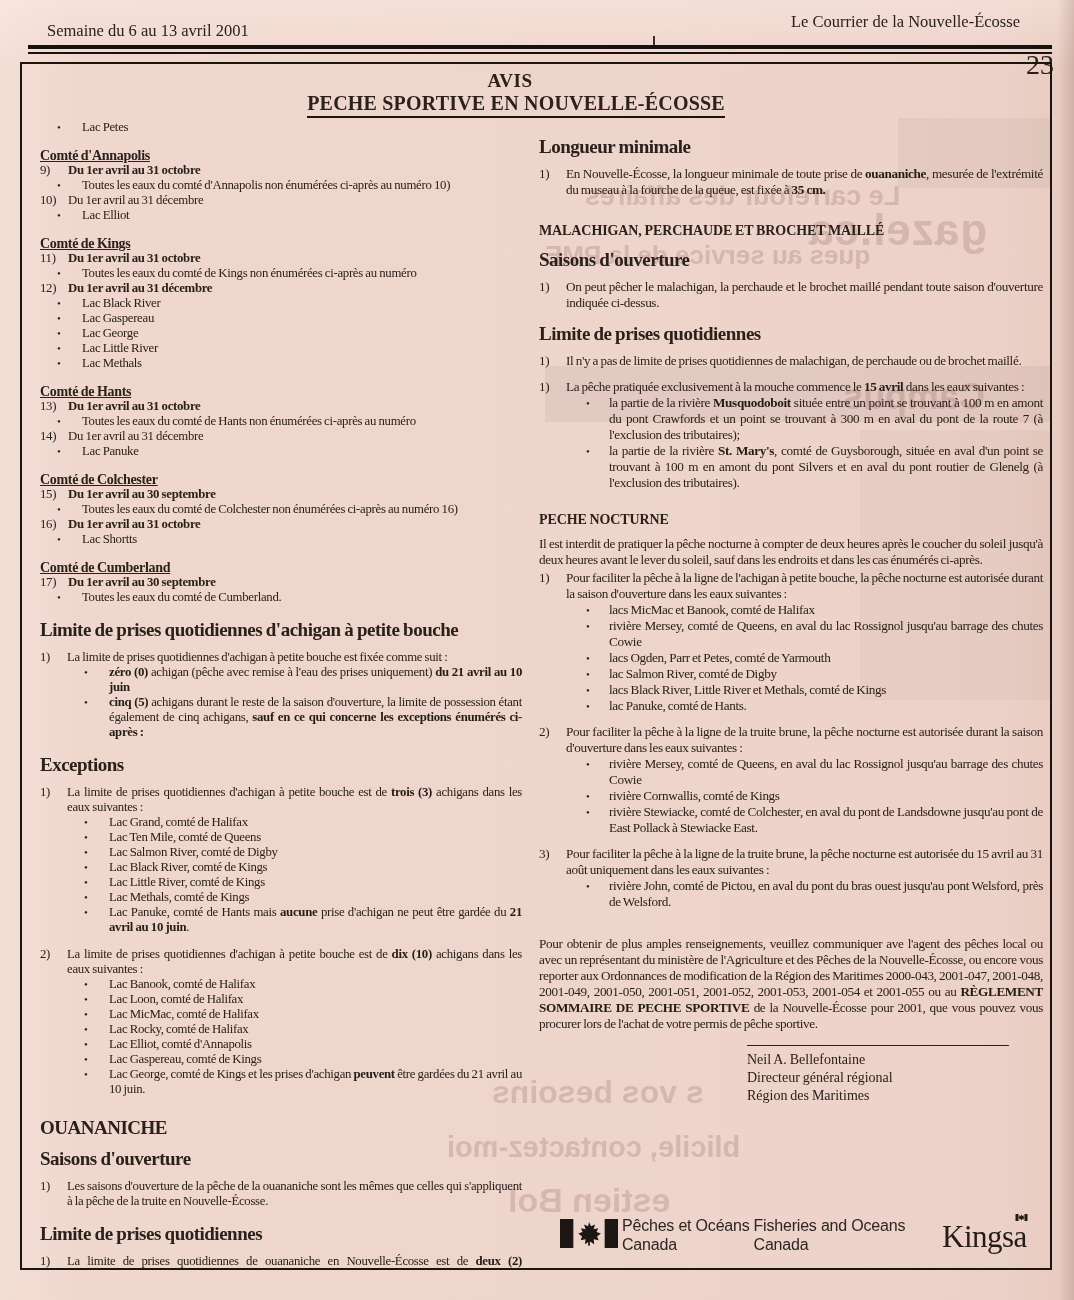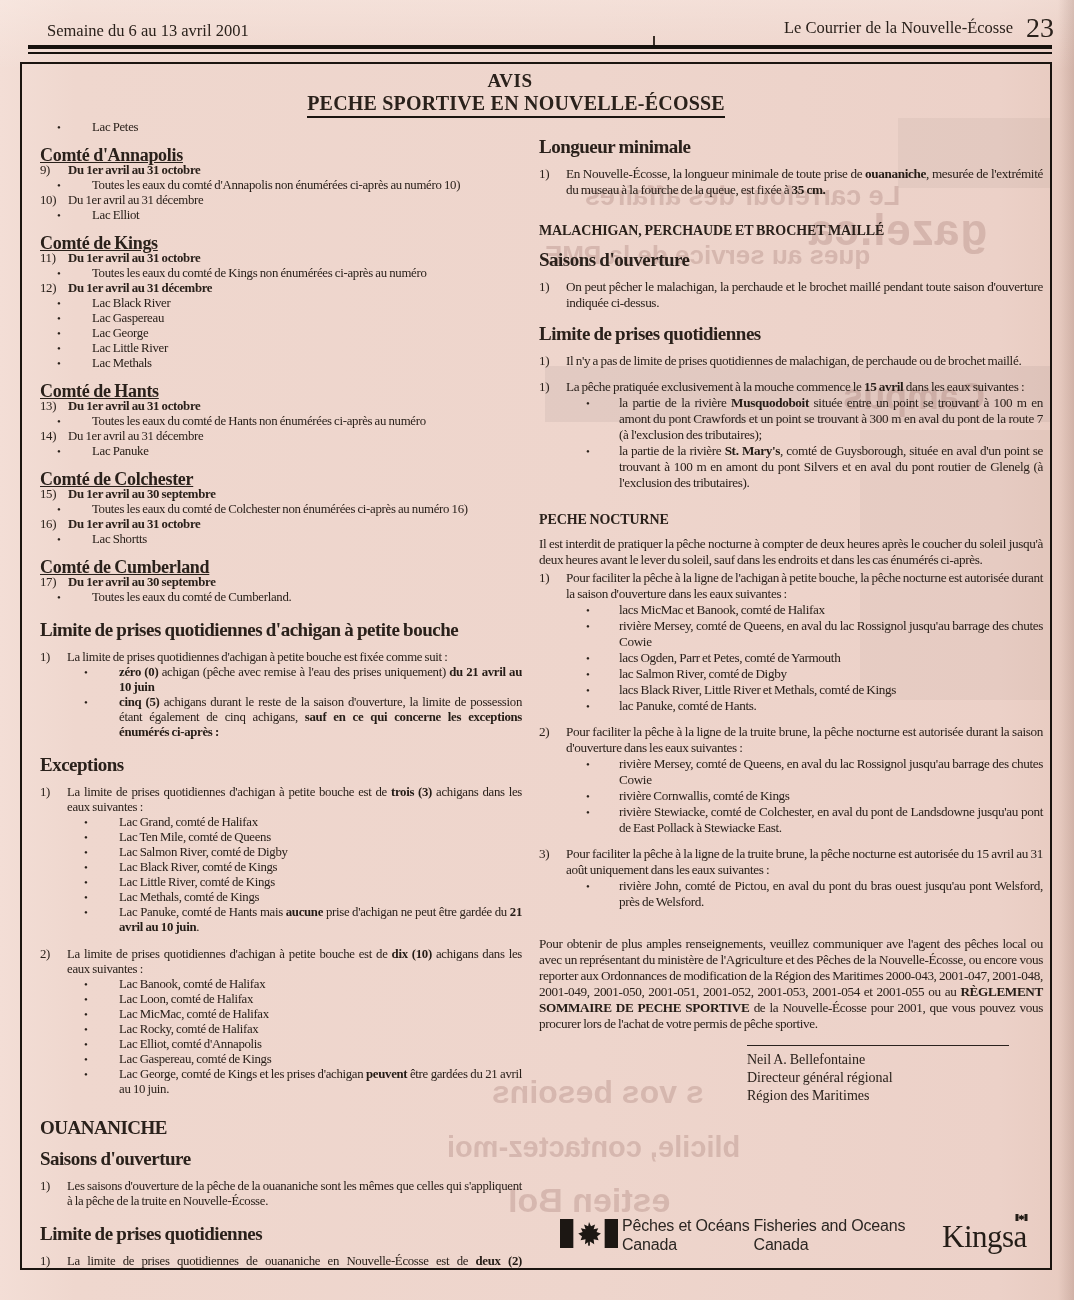--- a/index.html
+++ b/index.html
@@ -24,23 +24,23 @@
   .g4{left:492px;top:1074px;font-size:32px;}
   .g5{left:447px;top:1131px;font-size:29px;}
   .g6{left:508px;top:1181px;font-size:34px;}
   .band{position:absolute;background:rgba(130,112,104,0.10);}
   .band1{left:545px;top:366px;width:505px;height:56px;}
   .band2{left:898px;top:118px;width:152px;height:70px;background:rgba(130,112,104,0.08);}
   .band3{left:860px;top:430px;width:190px;height:270px;background:rgba(130,112,104,0.06);}
 
   
   .hdr-left{position:absolute;left:47px;top:21px;font-size:16.5px;}
-  .hdr-right{position:absolute;right:20px;top:12px;display:flex;align-items:center;gap:13px;}
+  .hdr-right{position:absolute;right:20px;top:12px;display:flex;align-items:flex-start;gap:6px;}
   .hdr-paper{font-size:16.5px;}
-  .hdr-page{font-size:28px;}
+  .hdr-page{font-size:28px;margin-top:37px;}
   .rule{position:absolute;left:28px;right:22px;top:45px;height:3px;
     border-top:4px solid #17120e;border-bottom:2px solid #17120e;}
   .tick{position:absolute;left:653px;top:36px;width:2px;height:9px;background:#3a2f28;}
 
   
   .box{position:absolute;left:20px;top:62px;width:1032px;height:1208px;
     border:2.5px solid #1b1510;box-sizing:border-box;overflow:hidden;}
   .title-wrap{margin-top:5px;text-align:center;padding-right:52px;line-height:23px;}
   .t1{font-size:19px;font-weight:bold;letter-spacing:0.5px;}
   .t2{font-size:20px;font-weight:bold;display:inline-block;border-bottom:2.5px solid #1b1510;padding-bottom:1px;letter-spacing:0.2px;margin-left:12px;}
@@ -50,24 +50,24 @@
     letter-spacing:-0.3px;word-spacing:-0.5px;}
   .colR{position:absolute;left:517px;top:72px;width:504px;font-size:13.2px;line-height:16px;
     letter-spacing:-0.35px;word-spacing:-0.6px;}
   .just{text-align:justify;}
   b{color:#241c16;}
 
   
   .brow{display:flex;align-items:flex-start;}
   .bdot{flex:0 0 42px;padding-left:17px;box-sizing:border-box;font-size:11px;}
   .colR .bdot{flex:0 0 43px;padding-left:20px;}
-  .btxt{flex:1;text-align:justify;margin-left:10px;}
-
-  
-  .cname{font-weight:bold;text-decoration:underline;font-size:18px;margin-top:13px;}
+  .btxt{flex:1;text-align:justify;}
+
+  
+  .cname{font-weight:bold;text-decoration:underline;font-size:14px;margin-top:13px;}
   .centry{display:flex;}
   .cnum{flex:0 0 28px;}
   .cper{flex:1;}
   .pbold{font-weight:bold;}
 
   
   .nitem{display:flex;}
   .nnum{flex:0 0 27px;}
   .nbody{flex:1;}
 

